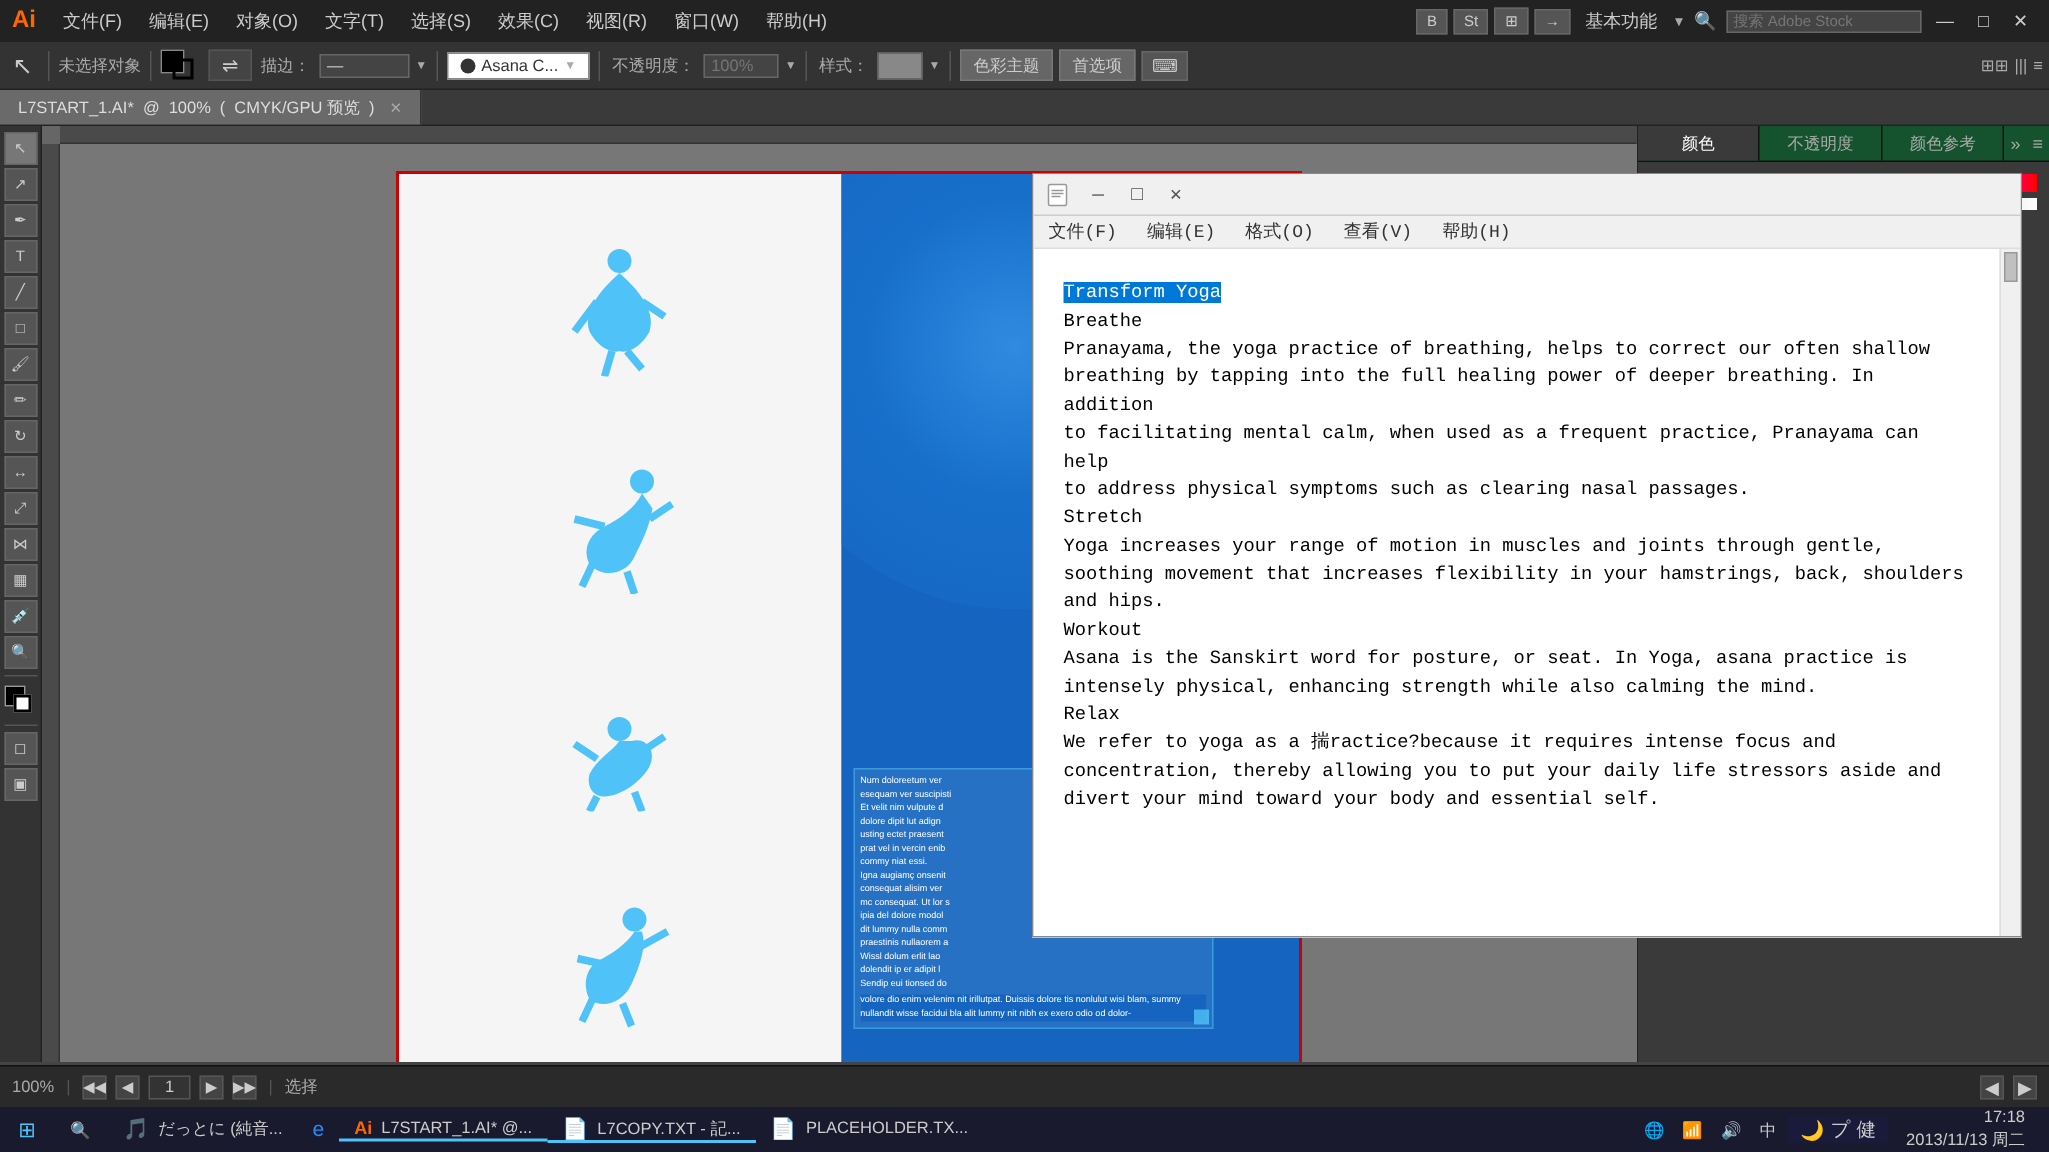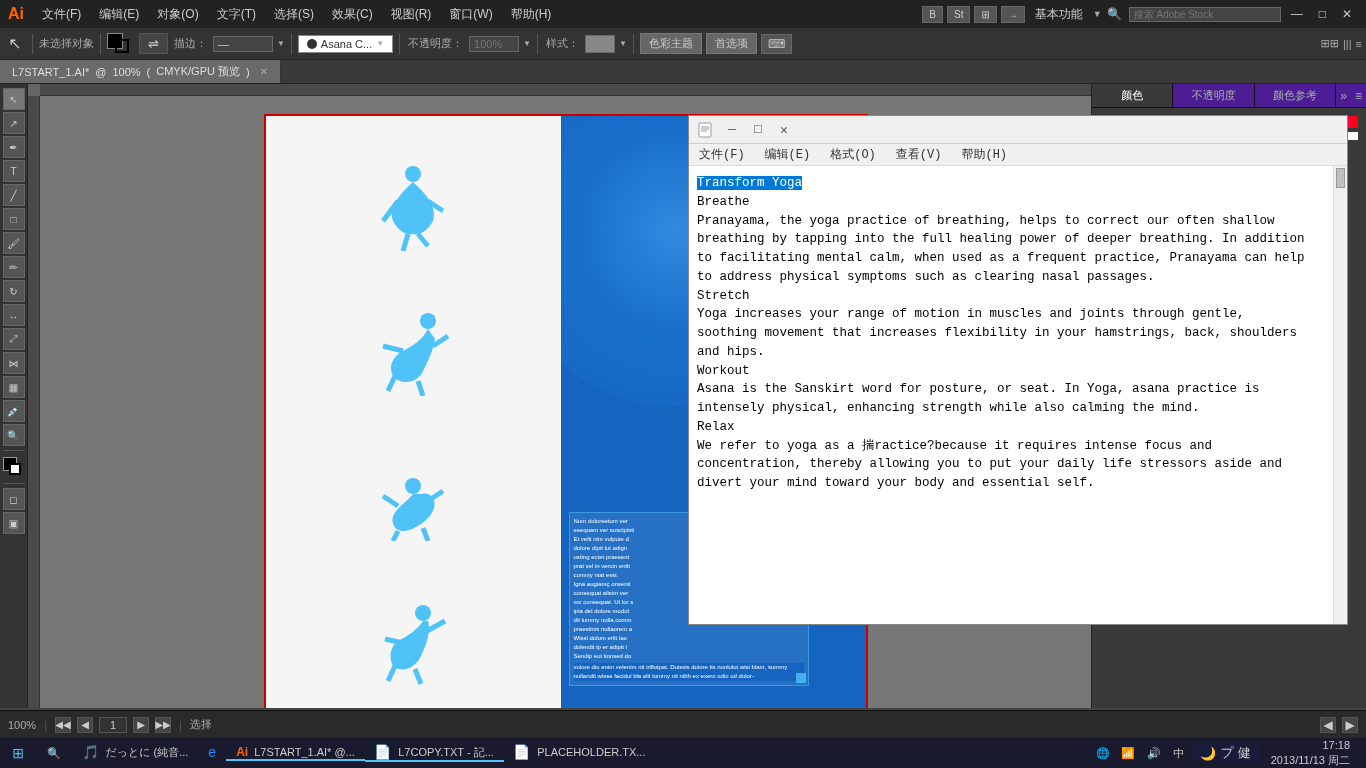--- a/index.html
+++ b/index.html
@@ -70,21 +70,21 @@
       cursor: pointer; font-size: 10px; color: #ccc;
     }
     .tool-icon.active { background: #777; }
 
     
     #right-panel {
       width: 275px; background: #3a3a3a; display: flex; flex-direction: column;
       border-left: 1px solid #222;
     }
     #right-panel-tabs {
-      display: flex; background: #4c1d95; border-bottom: 1px solid #111; height: 24px;
+      display: flex; background: #14532d; border-bottom: 1px solid #111; height: 24px;
     }
     .rpanel-tab {
       flex: 1; text-align: center; padding: 4px 4px; font-size: 11px;
       color: #aaa; cursor: pointer; border-right: 1px solid #111;
     }
     .rpanel-tab.active { color: #fff; background: #3a3a3a; }
     #color-panel { padding: 8px; flex: 1; }
 
     
     #notepad {
@@ -104,21 +104,21 @@
     }
     .notepad-title-text { flex: 1; }
     .notepad-ctrl { width: 26px; height: 100%; display: flex; align-items: center; justify-content: center; cursor: pointer; font-size: 13px; color: #555; }
     #notepad-menubar {
       height: 22px; display: flex; align-items: center;
       background: #f0f0f0; border-bottom: 1px solid #ddd;
       font-size: 12px;
     }
     .np-menu { padding: 2px 10px; cursor: pointer; color: #333; }
     #notepad-content {
-      flex: 1; padding: 8px; overflow-y: scroll; font-family: 'Courier New', monospace;
+      flex: 1; padding: 20px; overflow-y: scroll; font-family: 'Courier New', monospace;
       font-size: 12.5px; line-height: 1.5; color: #000; background: #fff;
       white-space: pre-wrap; word-wrap: break-word;
     }
     .highlight { background: #0078D7; color: #fff; }
     #notepad-scrollbar {
       width: 14px; background: #f0f0f0; border-left: 1px solid #ddd;
     }
 
     
     #status-bar {
@@ -167,21 +167,21 @@
   <div class="menu-right">
 
     <span style="background:#555;padding:2px 6px;font-size:10px;color:#ccc;border:1px solid #666;cursor:pointer">B</span>
     <span style="background:#555;padding:2px 6px;font-size:10px;color:#ccc;border:1px solid #666;cursor:pointer">St</span>
     <span style="background:#555;padding:2px 6px;font-size:10px;color:#ccc;border:1px solid #666;cursor:pointer">⊞</span>
     <span style="background:#555;padding:2px 6px;font-size:10px;color:#ccc;border:1px solid #666;cursor:pointer">→</span>
     <span class="menu-right-item">基本功能</span>
     <span style="font-size:9px;color:#aaa">▼</span>
 
     <span style="font-size:12px;color:#aaa;margin:0 2px">🔍</span>
-    <input type="text" style="background: rgb(68, 68, 68); border: 1px solid rgb(102, 102, 102); color: rgb(204, 204, 204); font-size: 10px; padding: 1px 4px; width: 152px;" placeholder="搜索 Adobe Stock">
+    <input type="text" style="background: rgb(68, 68, 68); border: 1px solid rgb(102, 102, 102); color: rgb(204, 204, 204); font-size: 10px; padding: 1px 4px; width: 130px;" placeholder="搜索 Adobe Stock">
     <span class="menu-right-item">—</span>
     <span class="menu-right-item">□</span>
     <span class="menu-right-item" style="color:#ccc">✕</span>
   </div>
 </div>
 
 <div id="toolbar">
 
   <div style="width:22px;height:22px;display:flex;align-items:center;justify-content:center;cursor:pointer;color:#ccc;font-size:16px">↖</div>
   <div class="divider-v"></div>

